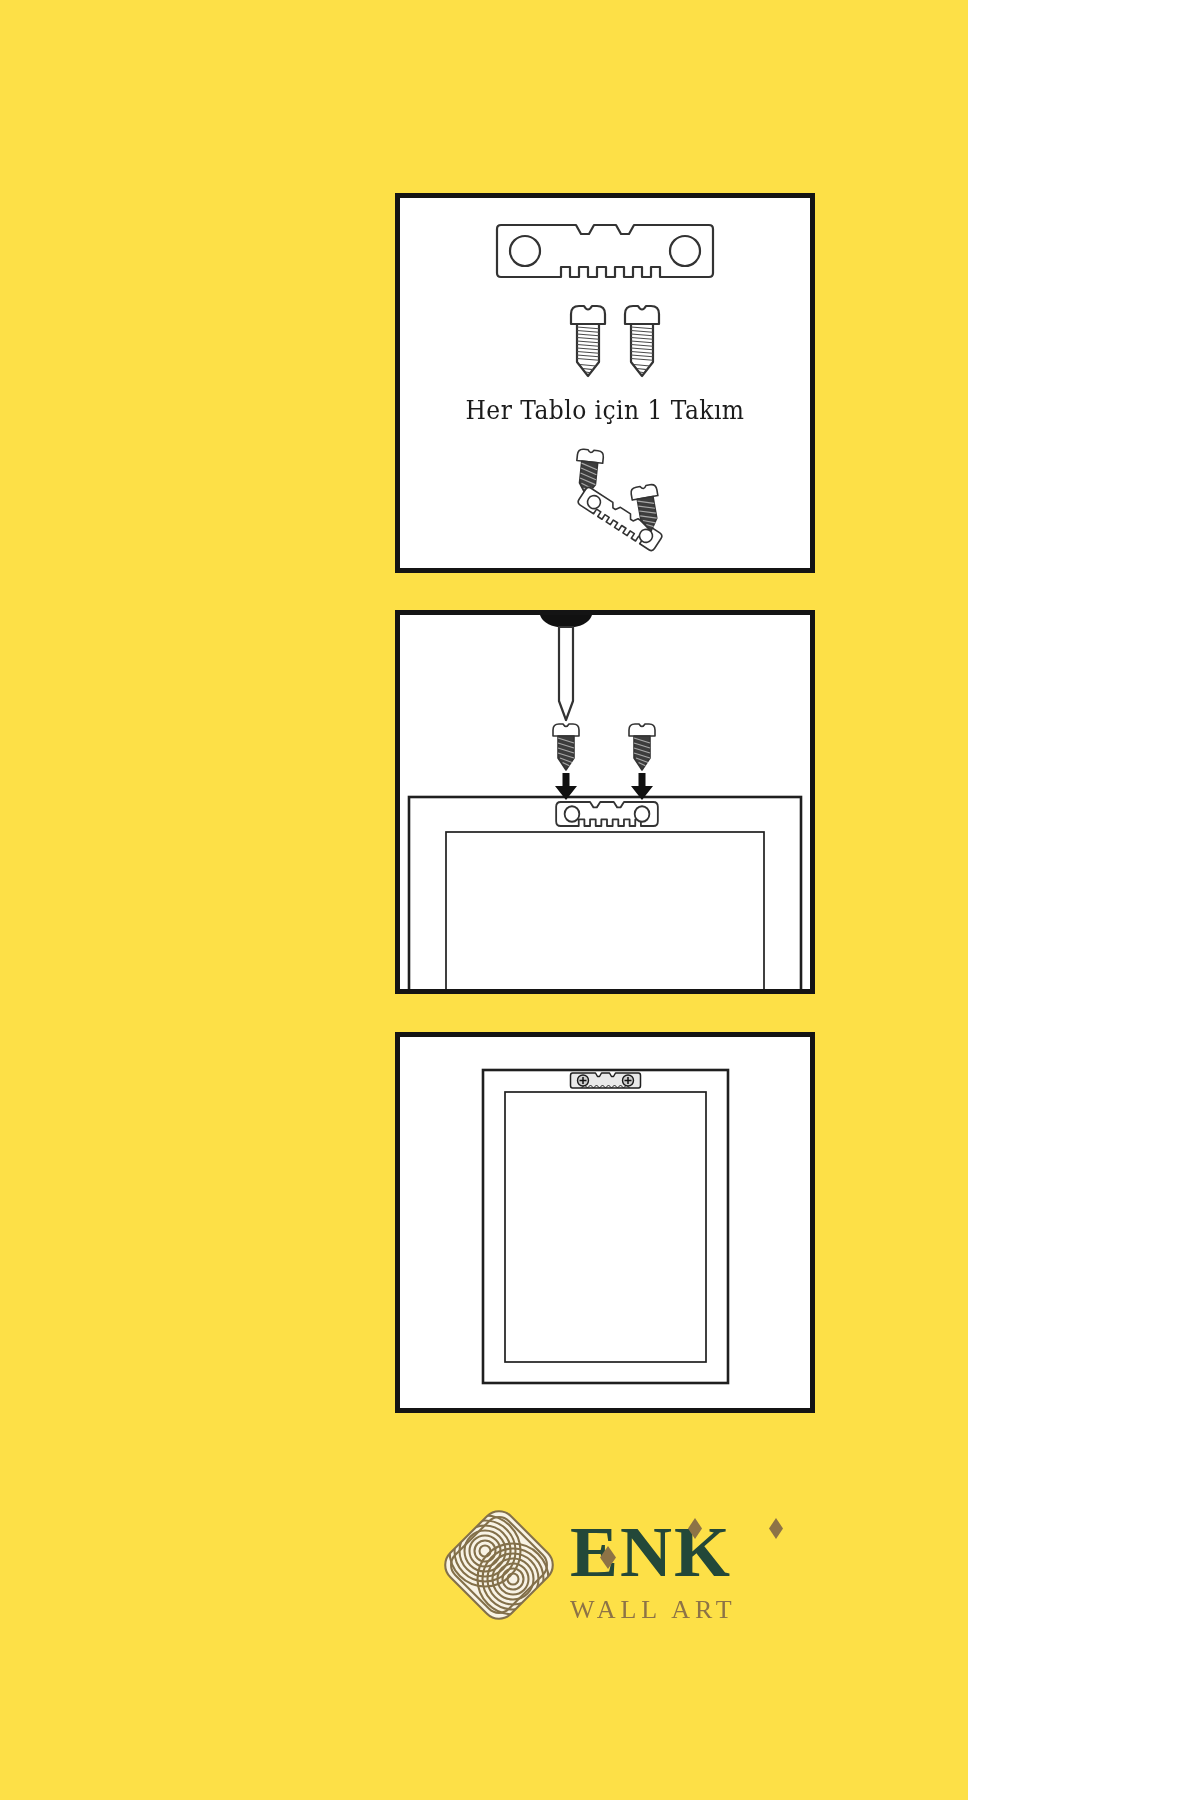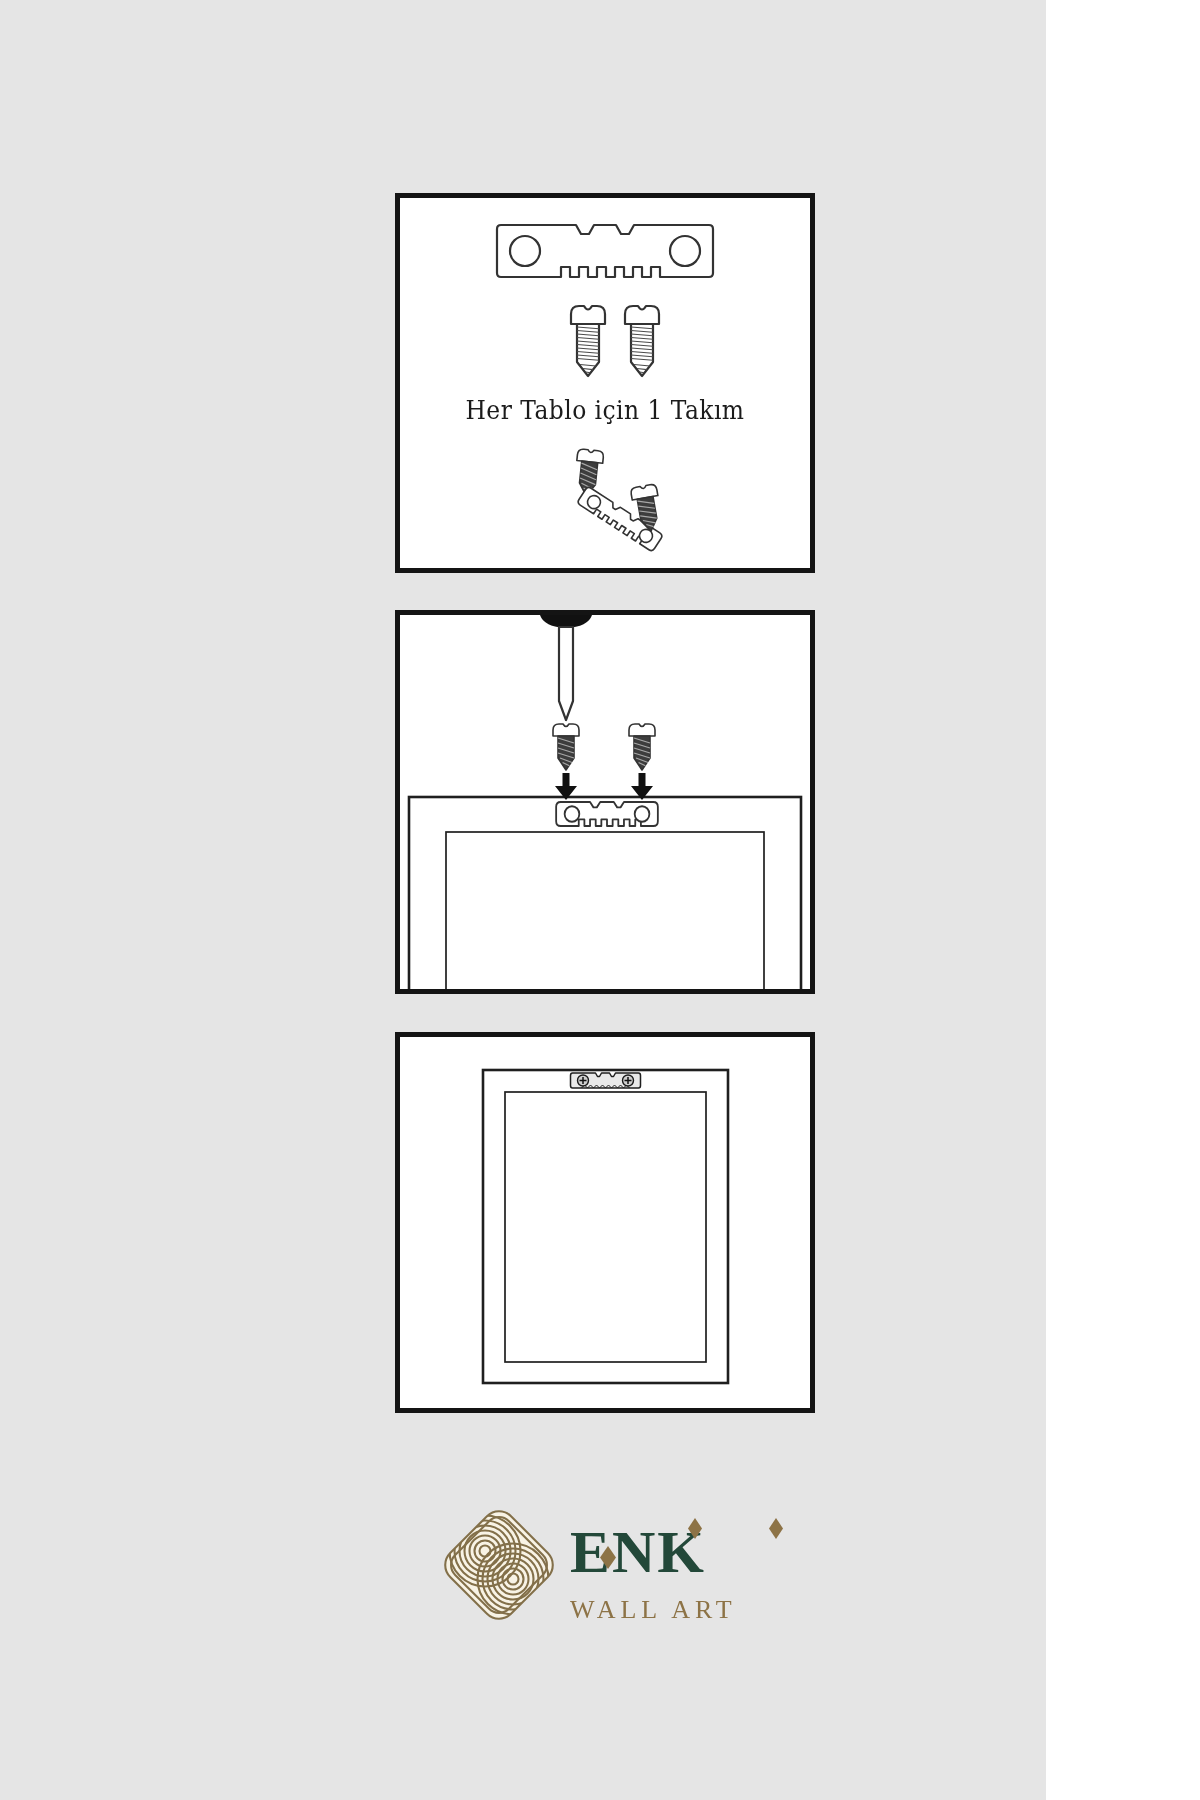--- a/index.html
+++ b/index.html
@@ -5,21 +5,21 @@
   :root{
     --brand-green:#234839;
     --brand-gold:#8d7346;
     --knot-gold:#83704a;
     --line:#333333;
     --panel-border:#141414;
     --dark-metal:#3d3d3d;
   }
   *{margin:0;padding:0;box-sizing:border-box;}
   body{background:#ffffff;font-family:"Liberation Sans",sans-serif;}
-  .page{position:relative;width:1046px;height:1800px;background:#e5e5e5;overflow:hidden;}
+  .page{position:relative;width:968px;height:1800px;background:#fde047;overflow:hidden;}
 
   .panel{
     position:absolute;left:395px;width:420px;
     border:5px solid var(--panel-border);
     background:#fff;overflow:hidden;
   }
   .panel svg{position:absolute;left:0;top:0;display:block;}
   #panel-1{top:193px;height:380px;}
   #panel-2{top:610px;height:384px;}
   #panel-3{top:1032px;height:381px;}
@@ -42,21 +42,21 @@
   .hatch{stroke:#a8a8a8;stroke-width:1.2;}
   .nofill{fill:none;}
   .frame-o{fill:#fff;stroke:#1f1f1f;stroke-width:2.6;}
   .frame-i{fill:none;stroke:#1f1f1f;stroke-width:1.7;}
   .plate{fill:#e9e9e9;stroke:#1f1f1f;stroke-width:1.5;stroke-linejoin:round;}
 
   
   .brand-name{
     position:absolute;left:570px;top:1506px;height:92px;line-height:92px;
     font-family:"Liberation Serif",serif;font-weight:700;
-    font-size:60px;letter-spacing:2px;color:var(--brand-green);
+    font-size:72px;letter-spacing:2px;color:var(--brand-green);
     white-space:nowrap;
   }
   .brand-tagline{
     position:absolute;left:570px;top:1592px;height:36px;line-height:36px;
     font-family:"Liberation Serif",serif;font-weight:400;
     font-size:26px;letter-spacing:5px;color:var(--brand-gold);
     white-space:nowrap;
   }
   .diamond{
     position:absolute;background:var(--brand-gold);

